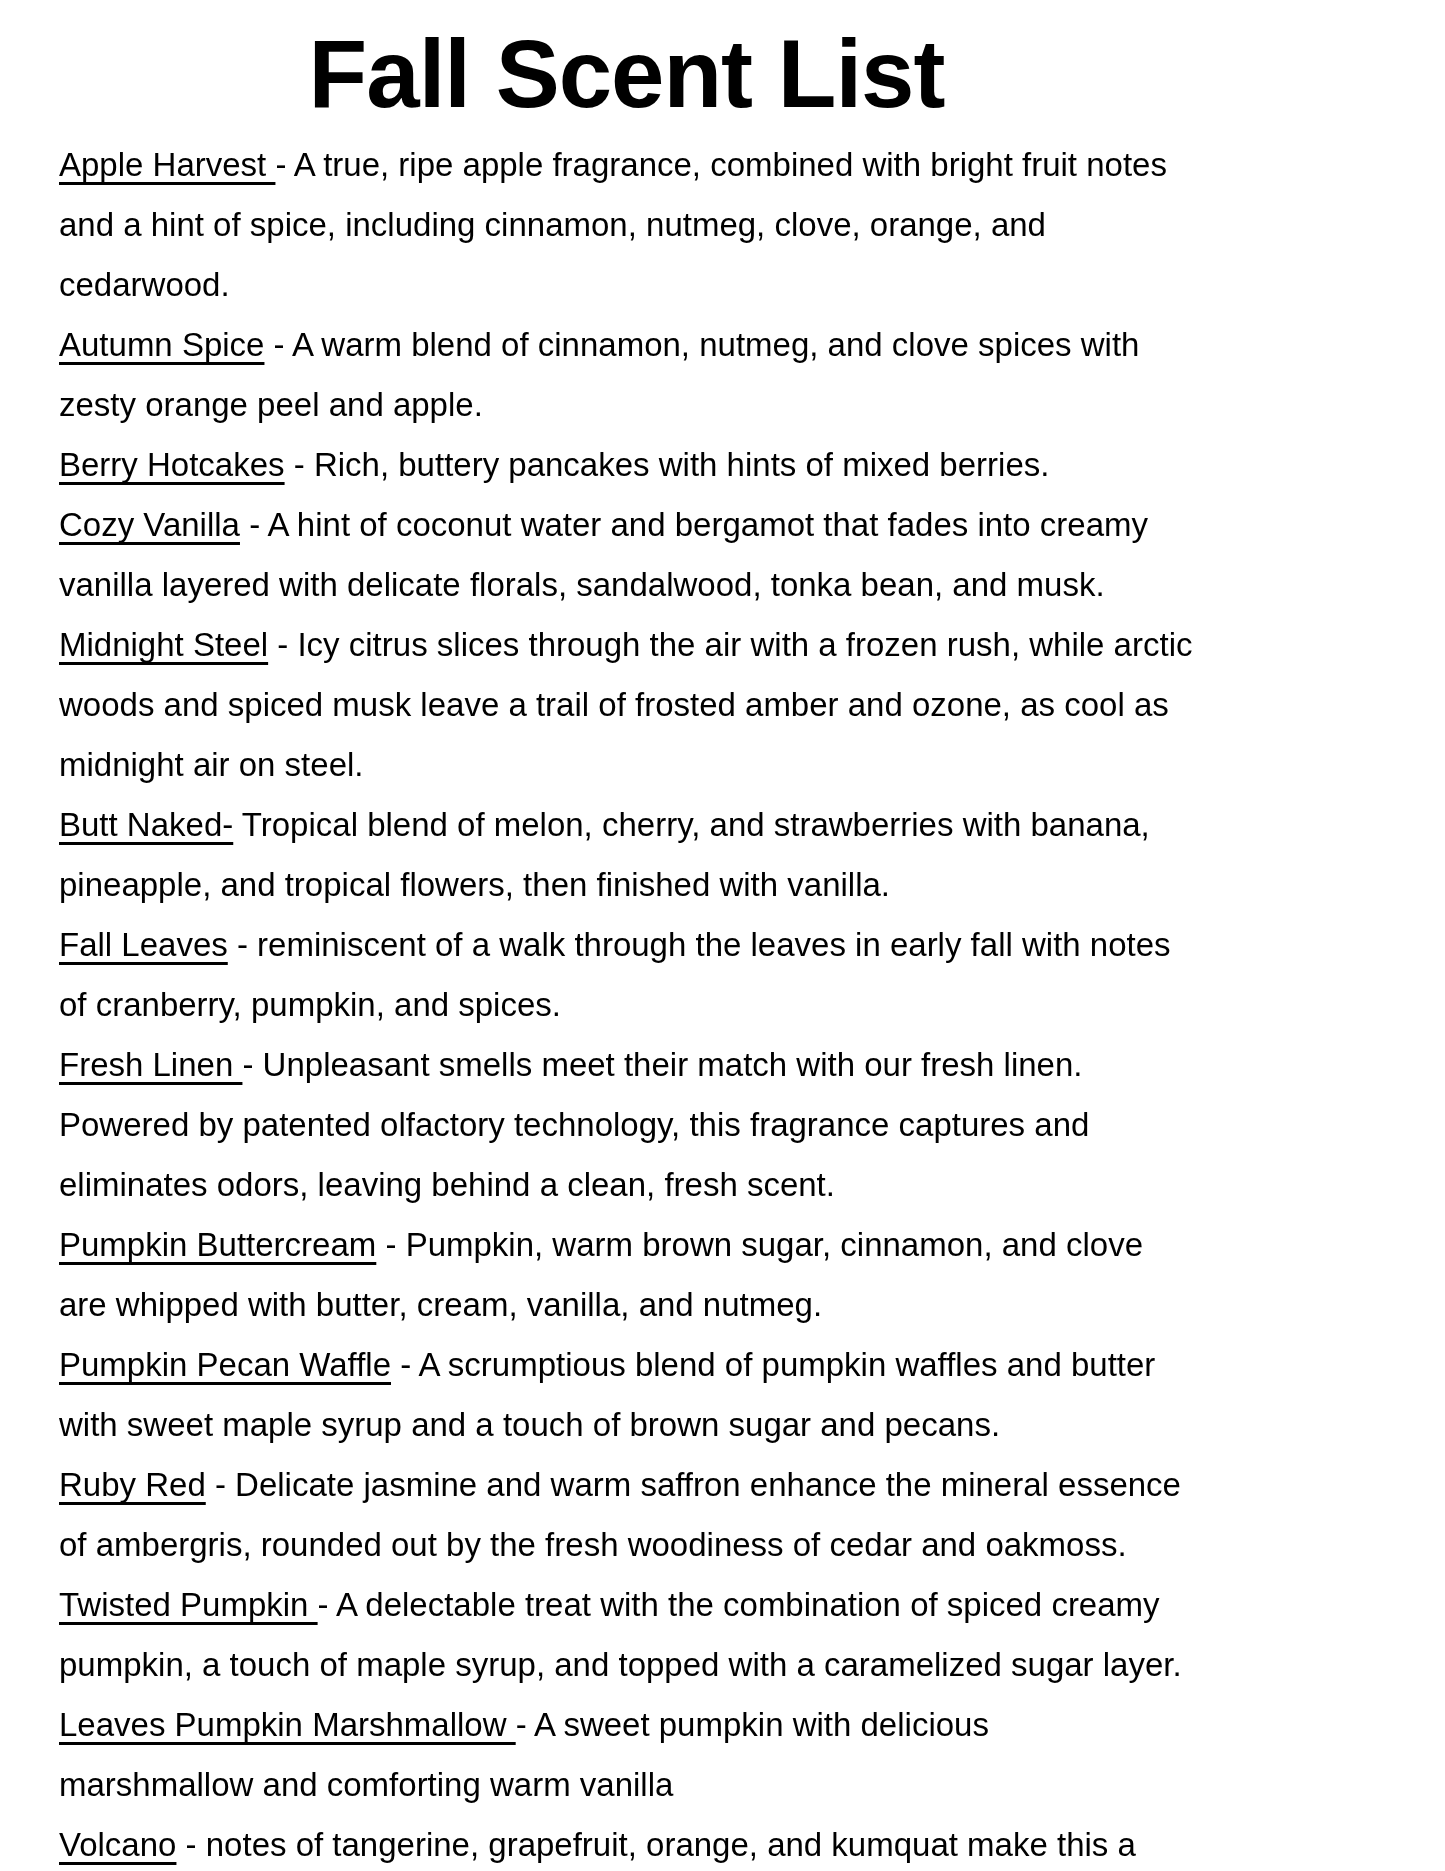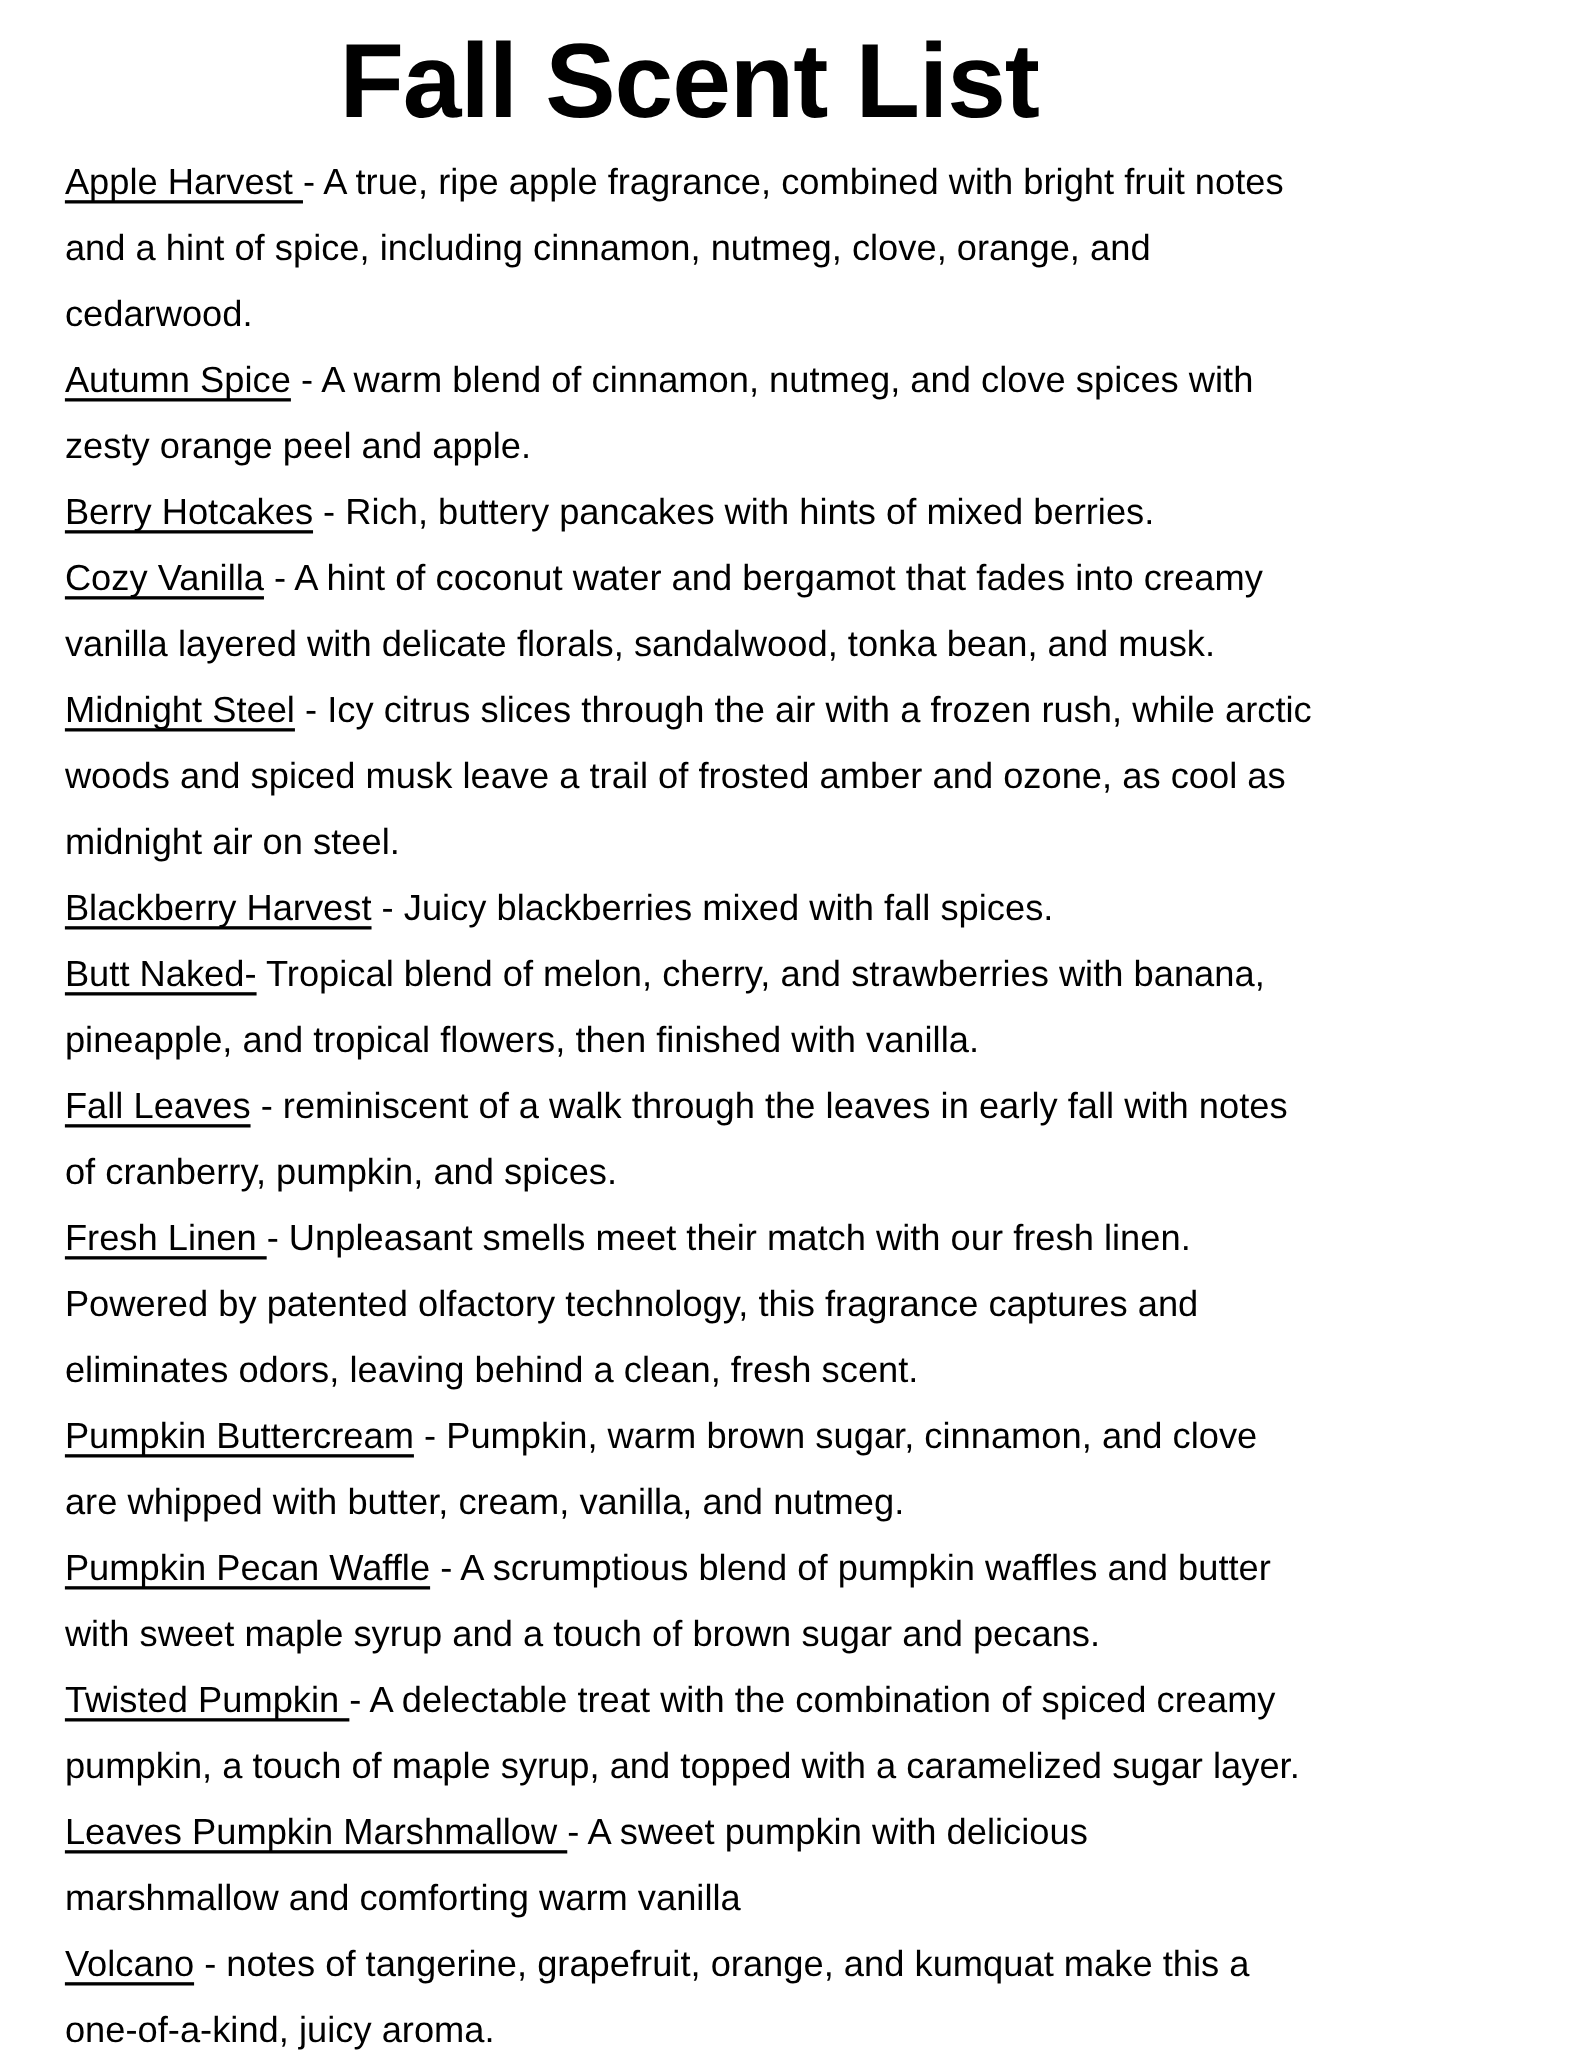--- a/index.html
+++ b/index.html
@@ -55,32 +55,33 @@
 and a hint of spice, including cinnamon, nutmeg, clove, orange, and
 cedarwood.</span></p>
       <p class="scent"><span class="scent-name">Autumn Spice</span><span class="scent-sep"> - </span><span class="scent-desc">A warm blend of cinnamon, nutmeg, and clove spices with
 zesty orange peel and apple.</span></p>
       <p class="scent"><span class="scent-name">Berry Hotcakes</span><span class="scent-sep"> - </span><span class="scent-desc">Rich, buttery pancakes with hints of mixed berries.</span></p>
       <p class="scent"><span class="scent-name">Cozy Vanilla</span><span class="scent-sep"> - </span><span class="scent-desc">A hint of coconut water and bergamot that fades into creamy
 vanilla layered with delicate florals, sandalwood, tonka bean, and musk.</span></p>
       <p class="scent"><span class="scent-name">Midnight Steel</span><span class="scent-sep"> - </span><span class="scent-desc">Icy citrus slices through the air with a frozen rush, while arctic
 woods and spiced musk leave a trail of frosted amber and ozone, as cool as
 midnight air on steel.</span></p>
-      <p class="scent"><span class="scent-name">Blackberry Harvest</span><span class="scent-sep"> - </span><span class="scent-desc">Juicy blackberries mixed with fall spices.</span></p>
       <p class="scent"><span class="scent-name">Butt Naked-</span><span class="scent-sep"> </span><span class="scent-desc">Tropical blend of melon, cherry, and strawberries with banana,
 pineapple, and tropical flowers, then finished with vanilla.</span></p>
       <p class="scent"><span class="scent-name">Fall Leaves</span><span class="scent-sep"> - </span><span class="scent-desc">reminiscent of a walk through the leaves in early fall with notes
 of cranberry, pumpkin, and spices.</span></p>
       <p class="scent"><span class="scent-name">Fresh Linen </span><span class="scent-sep">- </span><span class="scent-desc">Unpleasant smells meet their match with our fresh linen.
 Powered by patented olfactory technology, this fragrance captures and
 eliminates odors, leaving behind a clean, fresh scent.</span></p>
       <p class="scent"><span class="scent-name">Pumpkin Buttercream</span><span class="scent-sep"> - </span><span class="scent-desc">Pumpkin, warm brown sugar, cinnamon, and clove
 are whipped with butter, cream, vanilla, and nutmeg.</span></p>
       <p class="scent"><span class="scent-name">Pumpkin Pecan Waffle</span><span class="scent-sep"> - </span><span class="scent-desc">A scrumptious blend of pumpkin waffles and butter
 with sweet maple syrup and a touch of brown sugar and pecans.</span></p>
+      <p class="scent"><span class="scent-name">Ruby Red</span><span class="scent-sep"> - </span><span class="scent-desc">Delicate jasmine and warm saffron enhance the mineral essence
+of ambergris, rounded out by the fresh woodiness of cedar and oakmoss.</span></p>
       <p class="scent"><span class="scent-name">Twisted Pumpkin </span><span class="scent-sep">- </span><span class="scent-desc">A delectable treat with the combination of spiced creamy
 pumpkin, a touch of maple syrup, and topped with a caramelized sugar layer.</span></p>
       <p class="scent"><span class="scent-name">Leaves Pumpkin Marshmallow </span><span class="scent-sep">- </span><span class="scent-desc">A sweet pumpkin with delicious
 marshmallow and comforting warm vanilla</span></p>
       <p class="scent"><span class="scent-name">Volcano</span><span class="scent-sep"> - </span><span class="scent-desc">notes of tangerine, grapefruit, orange, and kumquat make this a
 one-of-a-kind, juicy aroma.</span></p>
     </div>
 </div>
 
 </body></html>

